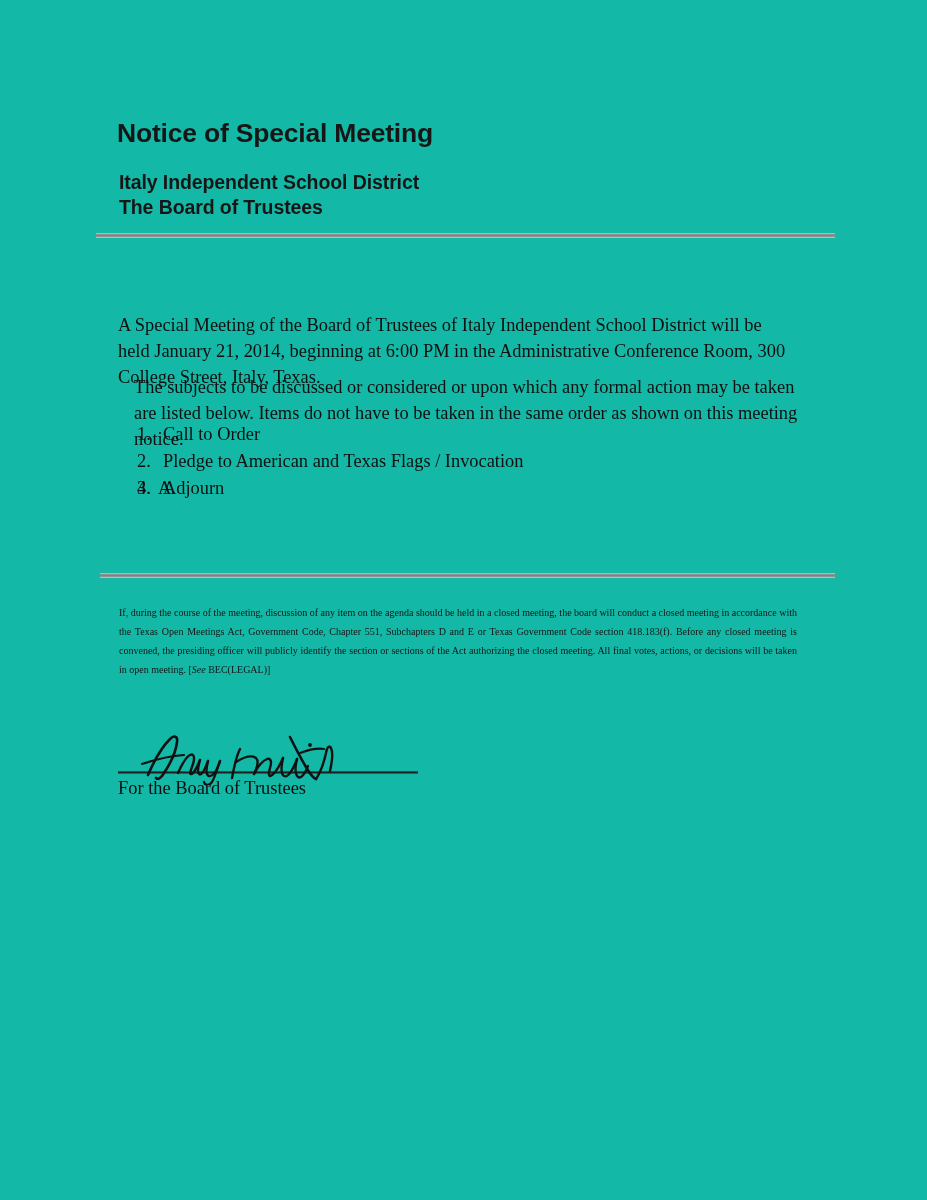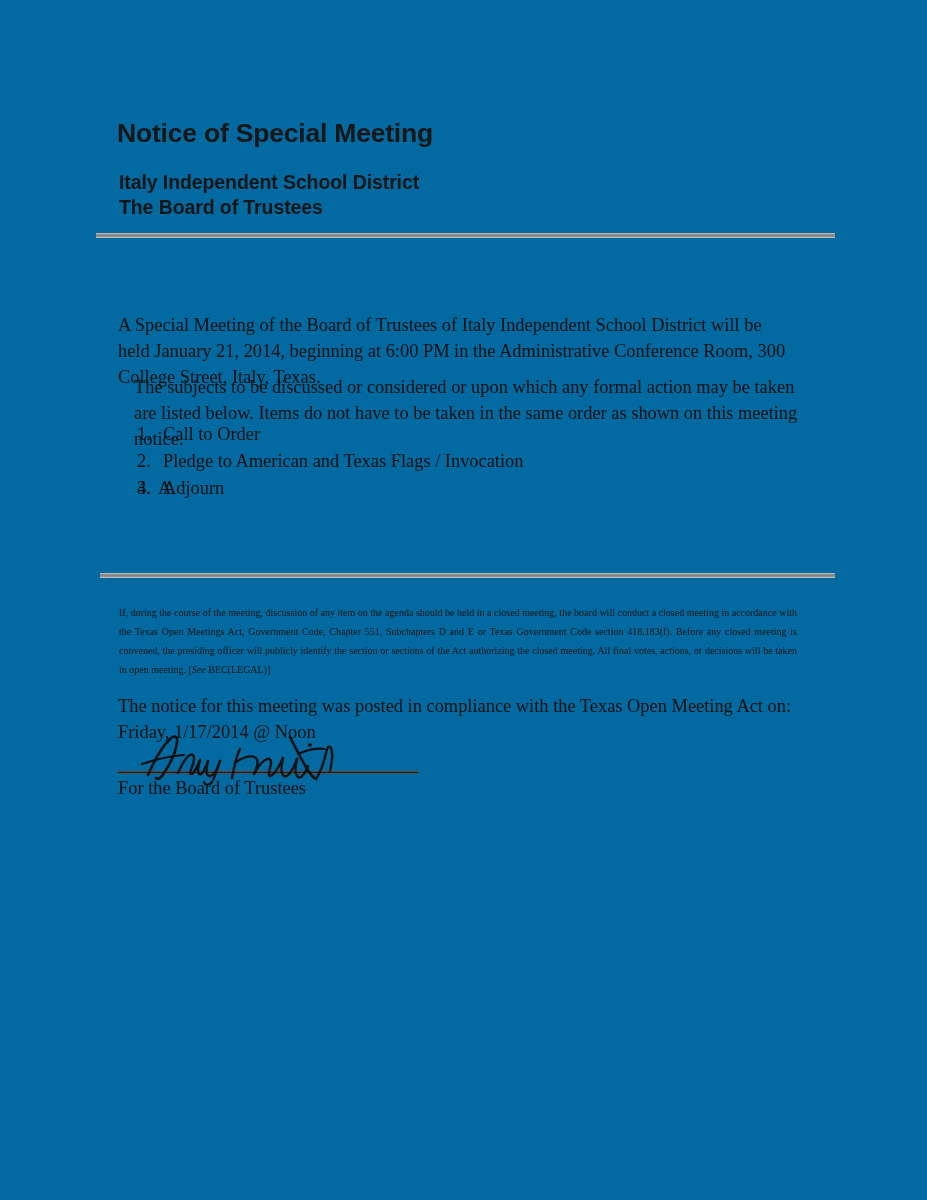--- a/index.html
+++ b/index.html
@@ -14,21 +14,21 @@
     position: relative;
     overflow: hidden;
     font-family: "Liberation Serif", "DejaVu Serif", serif;
     color: #0d0d0d;
     -webkit-font-smoothing: antialiased;
   }
 
   .page {
     position: absolute;
     inset: 0;
-    background: #0369a1;
+    background: #14b8a6;
   }
 
   
   .doc-title {
     position: absolute;
     left: 117px;
     top: 118px;
     font-family: "Liberation Sans", "DejaVu Sans", sans-serif;
     font-weight: bold;
     font-size: 26.5px;
@@ -184,25 +184,20 @@
       <li class=""><span class="marker">2.</span><span>Pledge to American and Texas Flags / Invocation</span></li>
       <li class=""><span class="marker">3.</span></li>
       <li class="sub"><span class="marker">A.</span></li>
       <li class=""><span class="marker">4.</span><span>Adjourn</span></li>
     </ul>
 
   <div class="rule rule-bottom"></div>
 
   <p class="disclaimer" id="disclaimer-text"><span>If, during the course of the meeting, discussion of any item on the agenda should be held in a closed meeting, the board will conduct a closed meeting in accordance with the Texas Open Meetings Act, Government Code, Chapter 551, Subchapters D and E or Texas Government Code section 418.183(f).  Before any closed meeting is convened, the presiding officer will publicly identify the section or sections of the Act authorizing the closed meeting. All final votes, actions, or decisions will be taken in open meeting. [</span><i>See</i><span> BEC(LEGAL)]</span></p>
 
-  <div class="posting">
-    <span>The notice for this meeting was posted in compliance with the Texas Open Meeting Act on:</span>
-    <br>
-    <span>Friday, 1/17/2014 @ Noon</span>
-  </div>
 
   <div class="sig-block">
     <div class="sig-line"></div>
     <div class="sig-mark">
       <svg width="250" height="54" viewBox="0 0 250 54" fill="none" xmlns="http://www.w3.org/2000/svg">
         <g stroke="#111111" fill="none" stroke-linecap="round" stroke-linejoin="round">
           <path d="M8 44 C14 30, 22 16, 30 8 C34 4, 38 5, 37 11 C36 20, 30 33, 24 42 C21 47, 18 49, 16 47" stroke-width="2.6"></path>
           <path d="M2 33 C14 29, 30 25, 44 24" stroke-width="2.2"></path>
           <path d="M38 42 C42 33, 46 26, 50 24 C54 22, 55 27, 53 33 C51 39, 49 43, 51 43 C54 43, 57 36, 60 29" stroke-width="2.4"></path>
           <path d="M60 29 C58 36, 57 41, 59 43 C62 45, 65 38, 68 30" stroke-width="2.4"></path>

